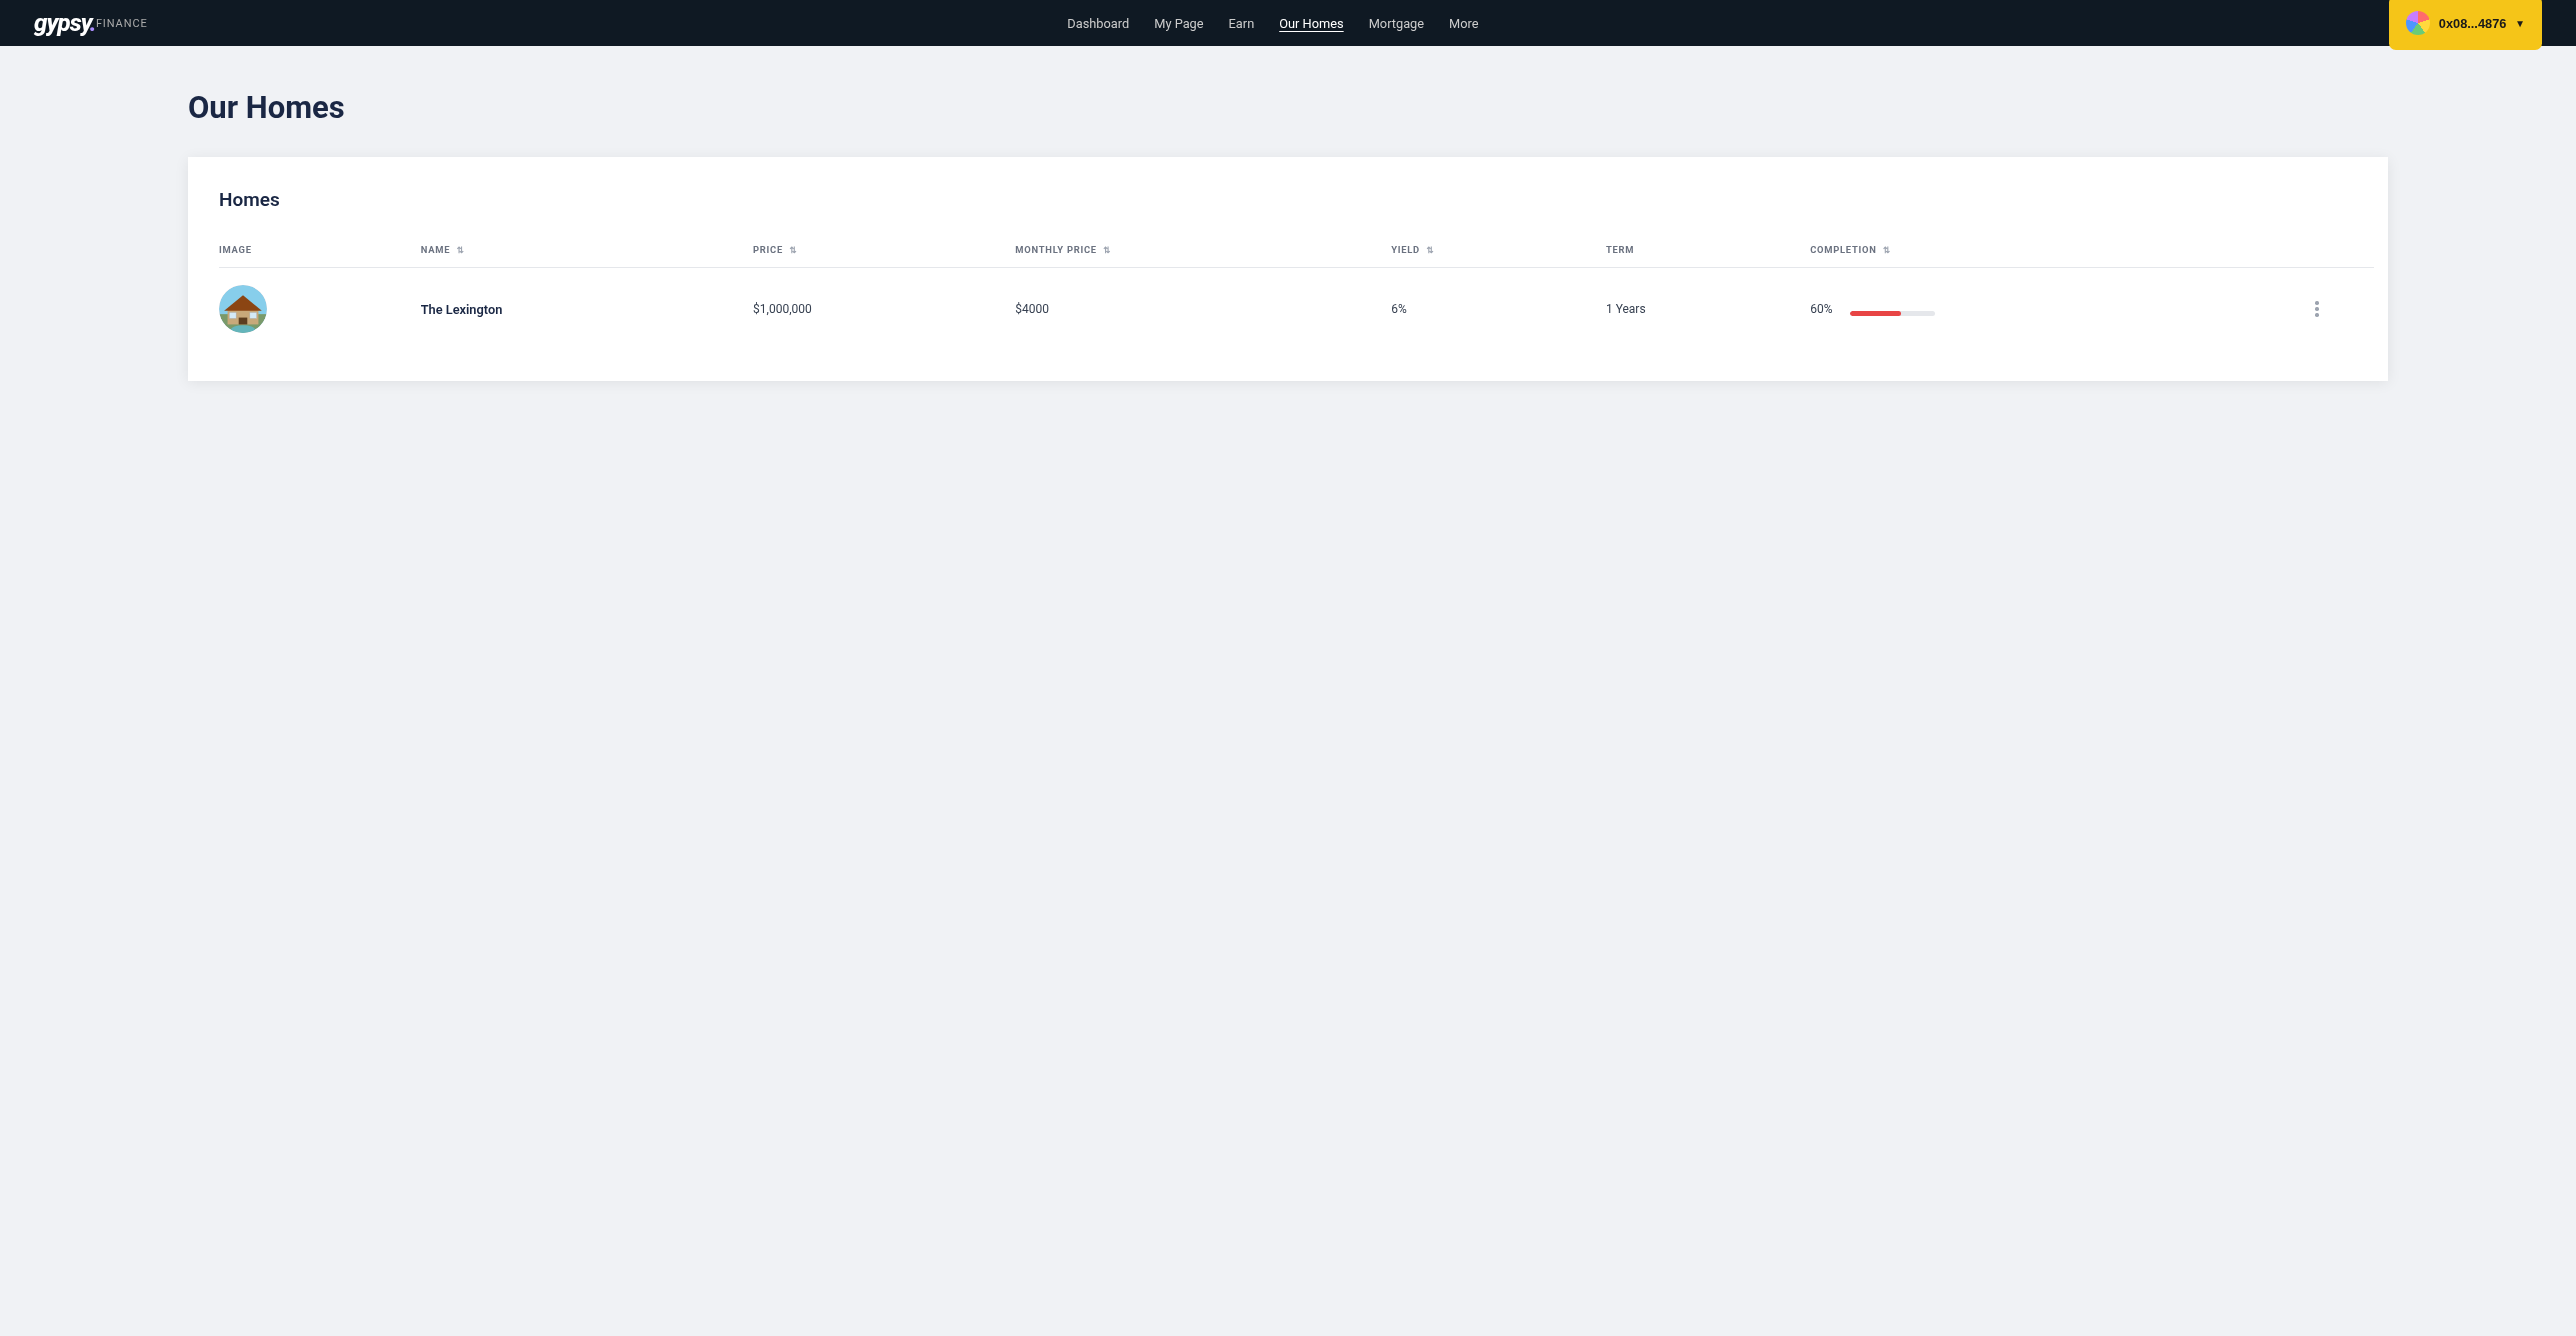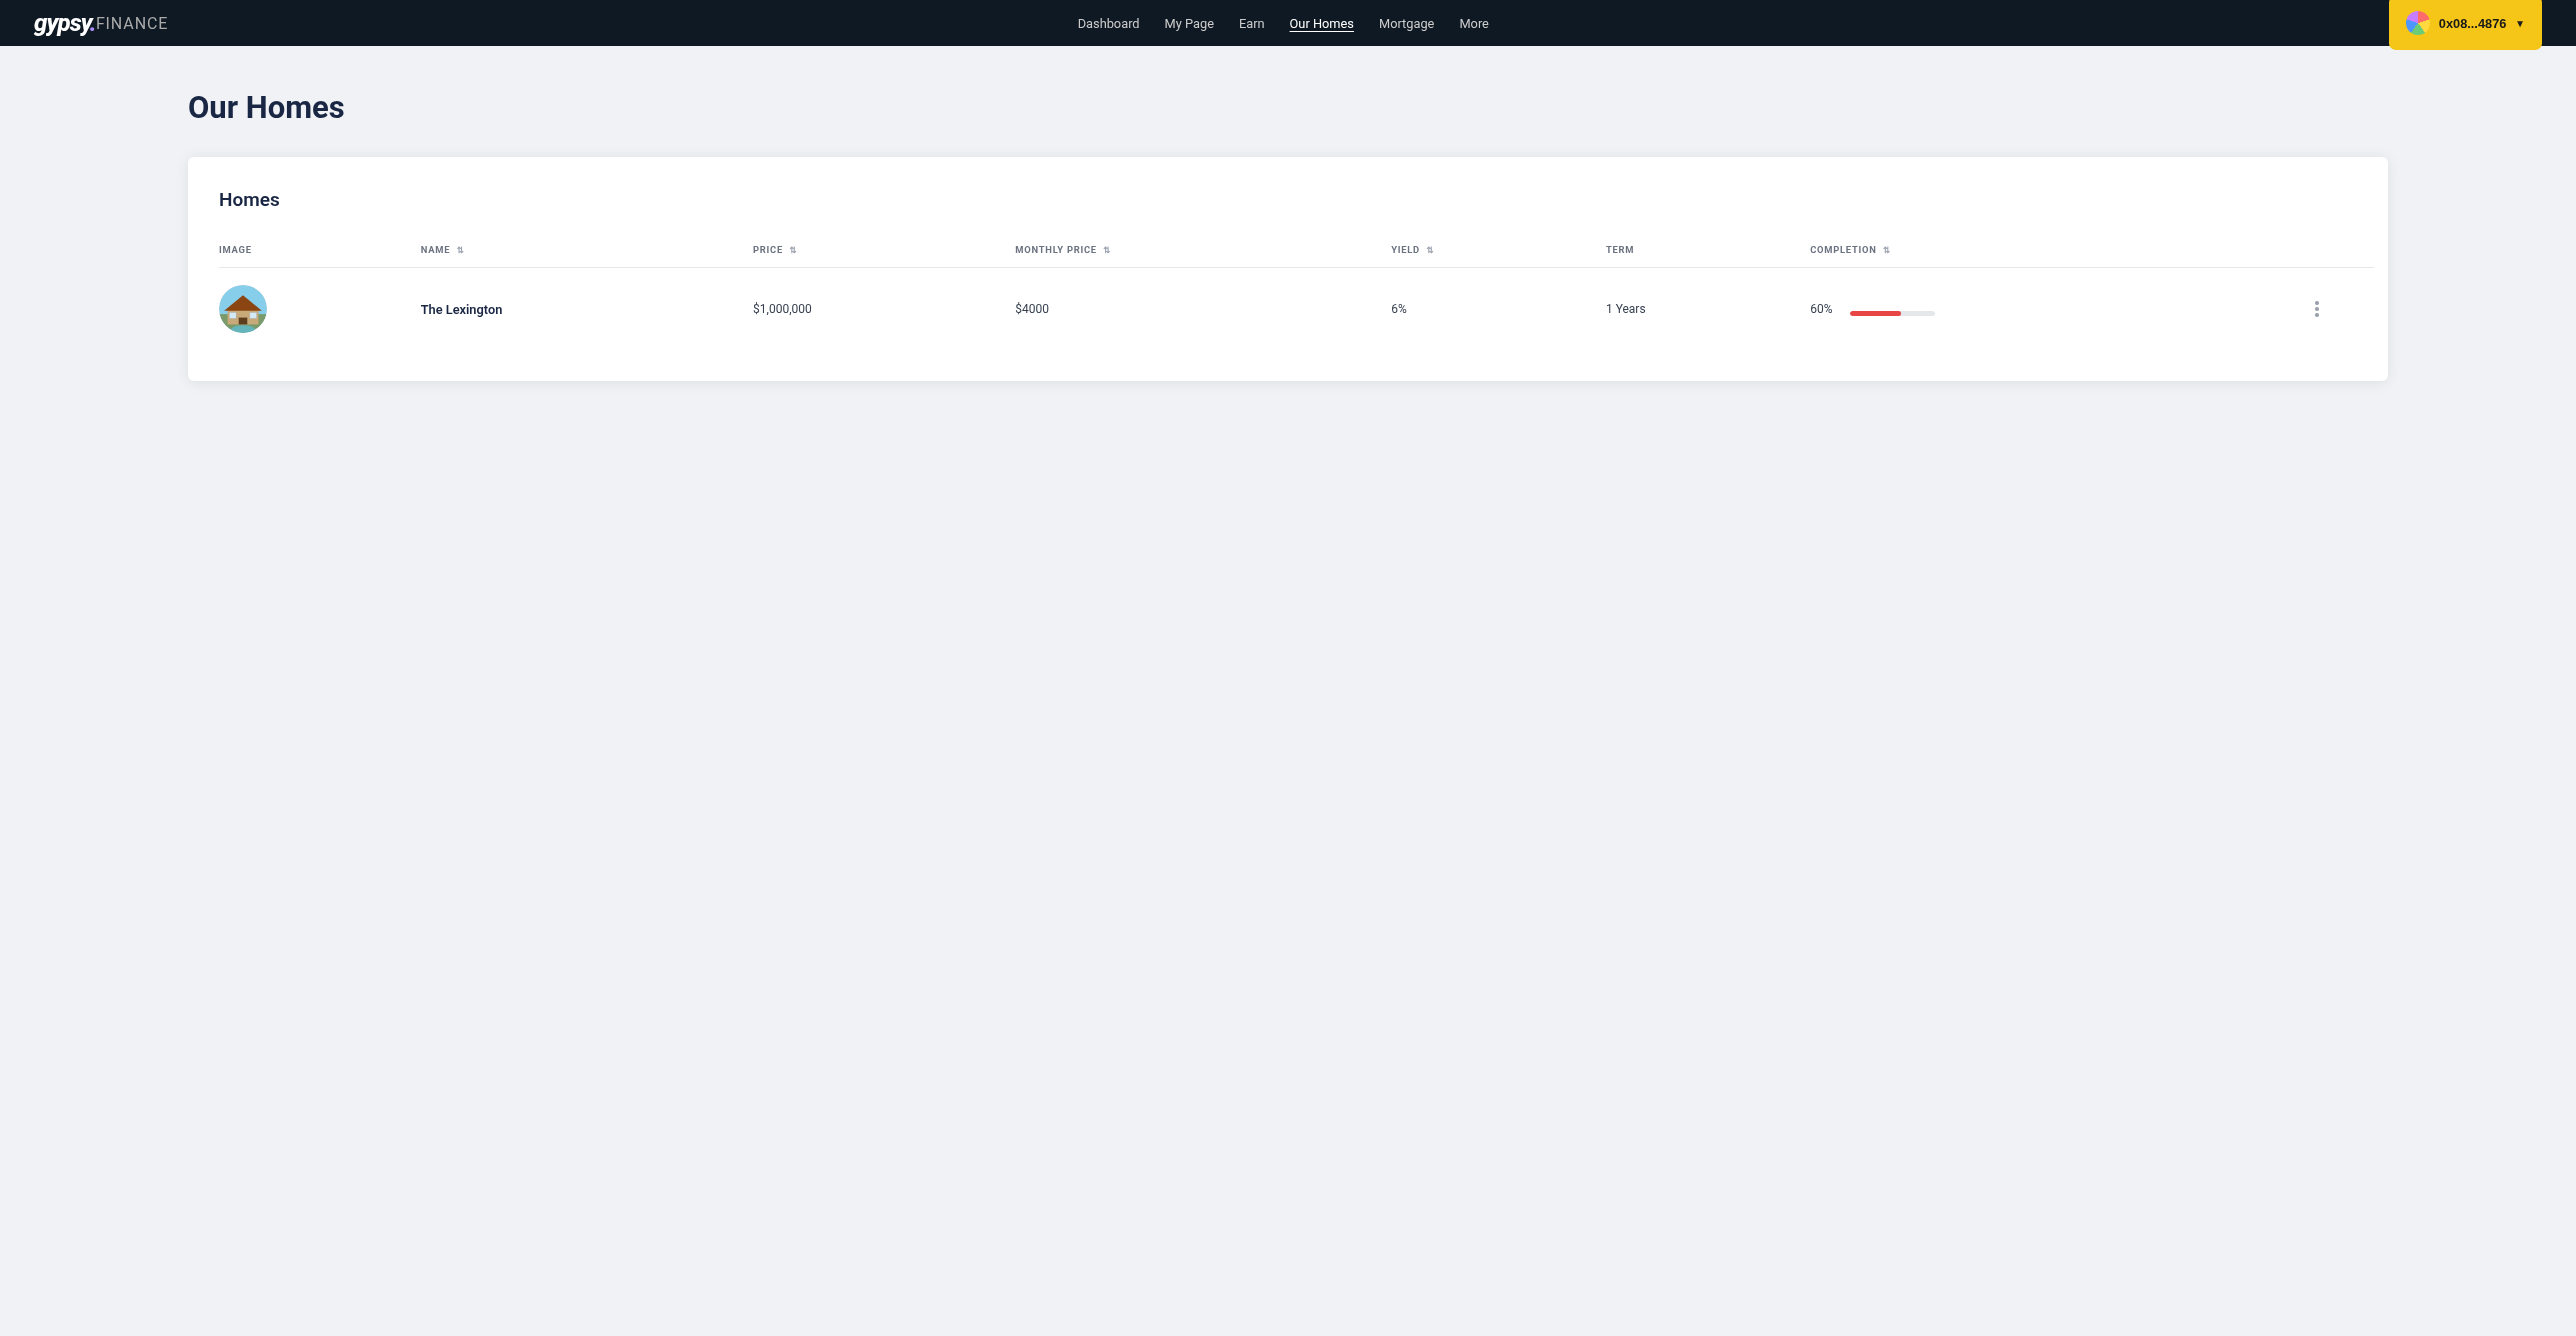--- a/index.html
+++ b/index.html
@@ -32,21 +32,21 @@
 
     .logo-gypsy {
       font-size: 24px;
       font-weight: 800;
       color: #ffffff;
       font-style: italic;
       letter-spacing: -0.9px;
     }
 
     .logo-finance {
-      font-size: 16px;
+      font-size: 11px;
       font-weight: 400;
       color: #aaaaaa;
       letter-spacing: 0.9px;
       text-align: right;
     }
 
     .navbar-nav {
       display: flex;
       align-items: center;
       gap: 25px;
@@ -108,21 +108,21 @@
     .page-title {
       font-size: 31px;
       font-weight: 700;
       color: #1a2744;
       margin-bottom: 31px;
     }
 
     
     .table-card {
       background: #ffffff;
-      border-radius: 6px;
+      border-radius: 0;
       box-shadow: 0 1.7px 13.6px rgba(0,0,0,0.08);
       padding: 31px 14px 31px 31px;
     }
 
     .table-card-title {
       font-size: 19px;
       font-weight: 600;
       color: #1a2744;
       margin-bottom: 24px;
     }

